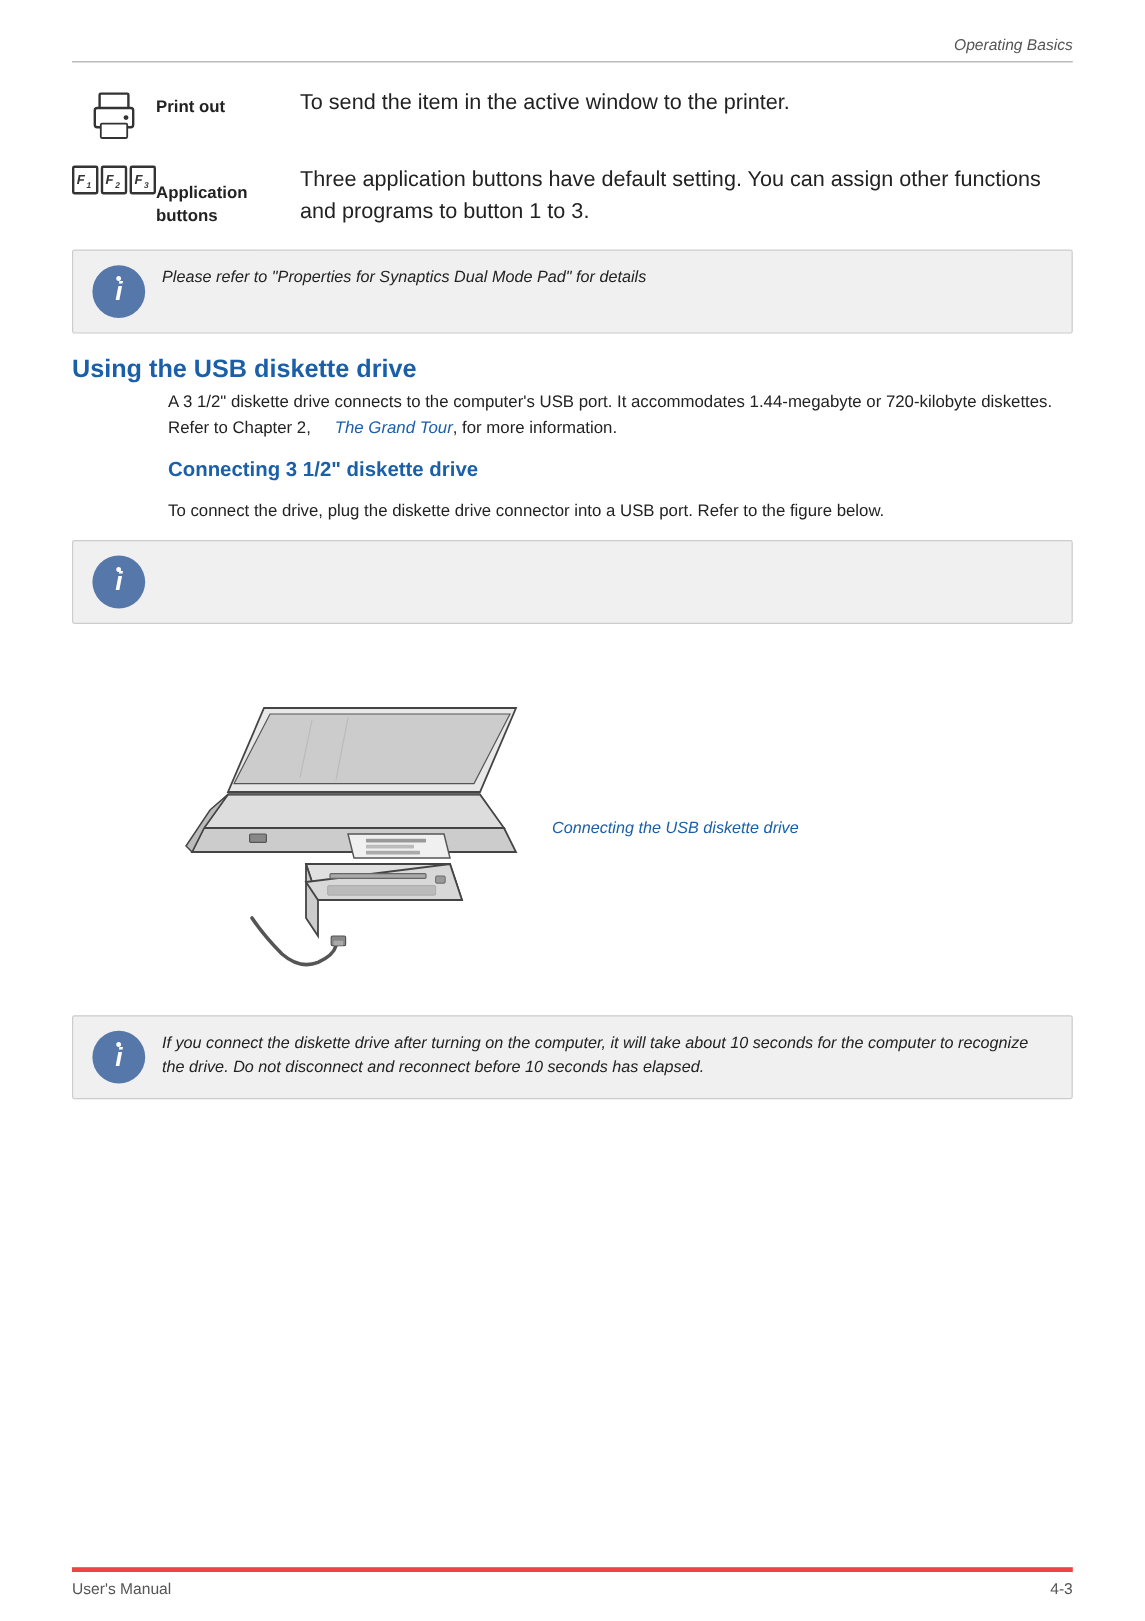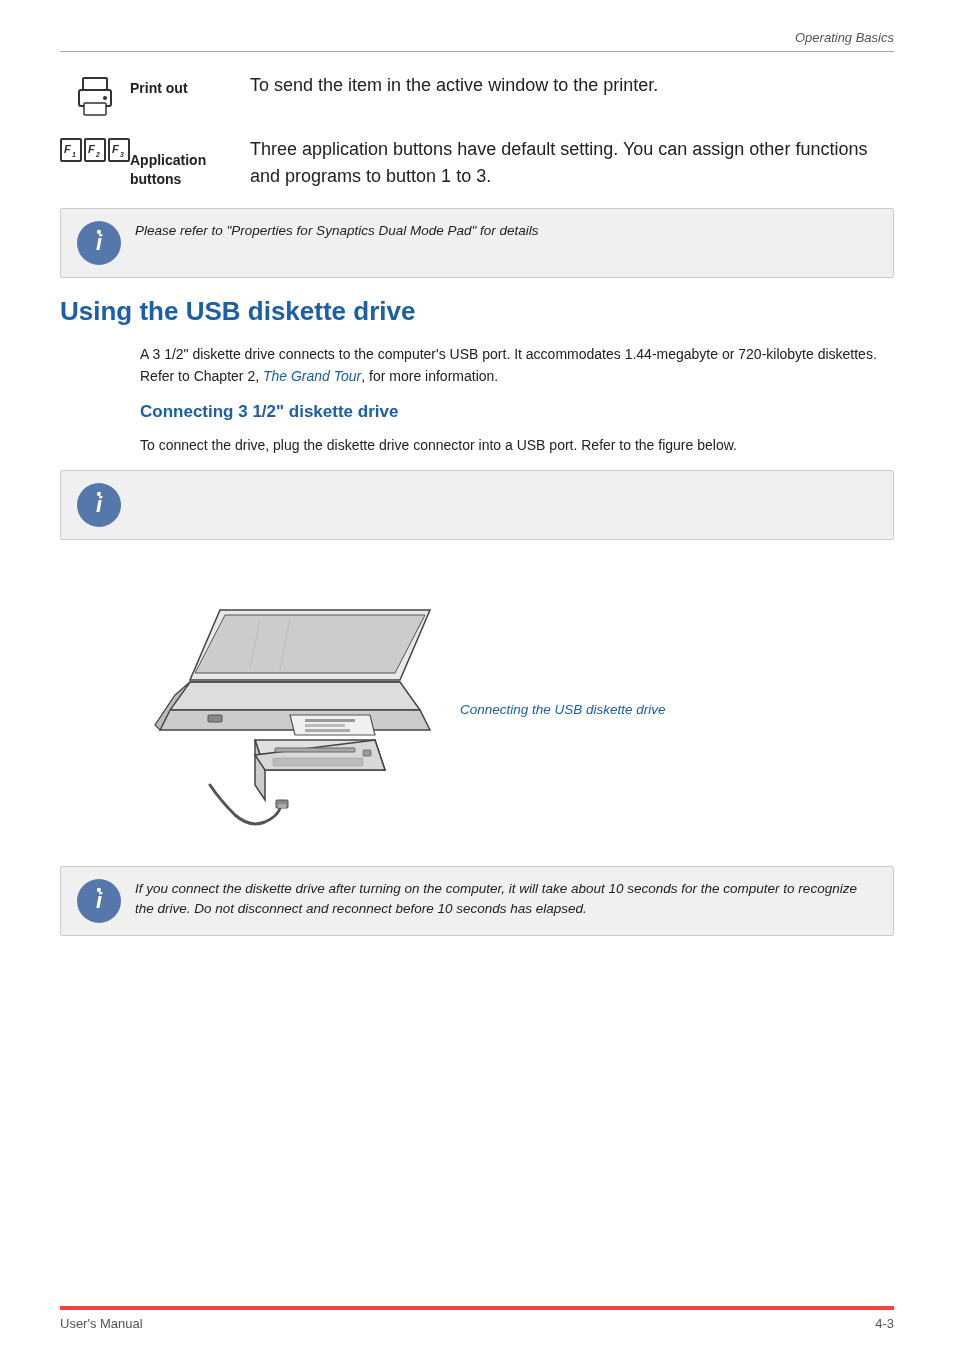--- a/index.html
+++ b/index.html
@@ -121,24 +121,24 @@
     }
     .info-text {
       font-style: italic;
       font-size: 13.5px;
       line-height: 1.5;
       color: #222;
     }
 
     
     .section-heading {
-      font-size: 26px;
+      font-size: 21px;
       font-weight: bold;
       color: #1a5fa8;
-      margin-bottom: 16px;
+      margin-bottom: 3px;
       margin-top: 10px;
     }
     .subsection-heading {
       font-size: 17px;
       font-weight: bold;
       color: #1a5fa8;
       margin-bottom: 12px;
       margin-top: 8px;
     }
 
@@ -146,20 +146,21 @@
     .body-text {
       font-size: 14px;
       line-height: 1.6;
       margin-bottom: 14px;
       padding-left: 80px;
     }
     .body-text a, .link-text {
       color: #1a5fa8;
       font-style: italic;
       text-decoration: none;
+      margin-left: 16px;
     }
 
     
     .diagram-container {
       display: flex;
       flex-direction: row;
       align-items: center;
       margin: 20px 0 10px 0;
     }
     .diagram-caption {

